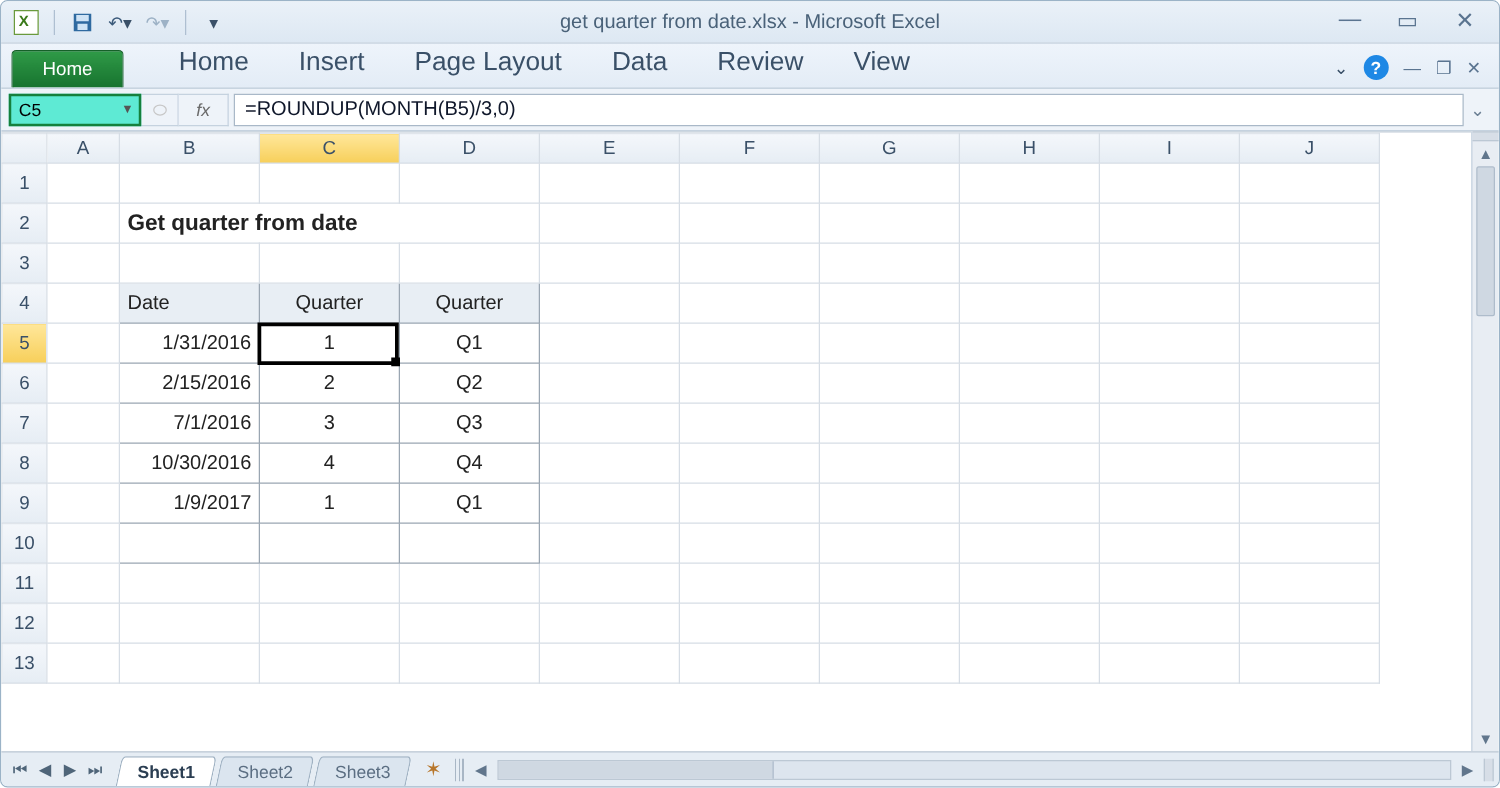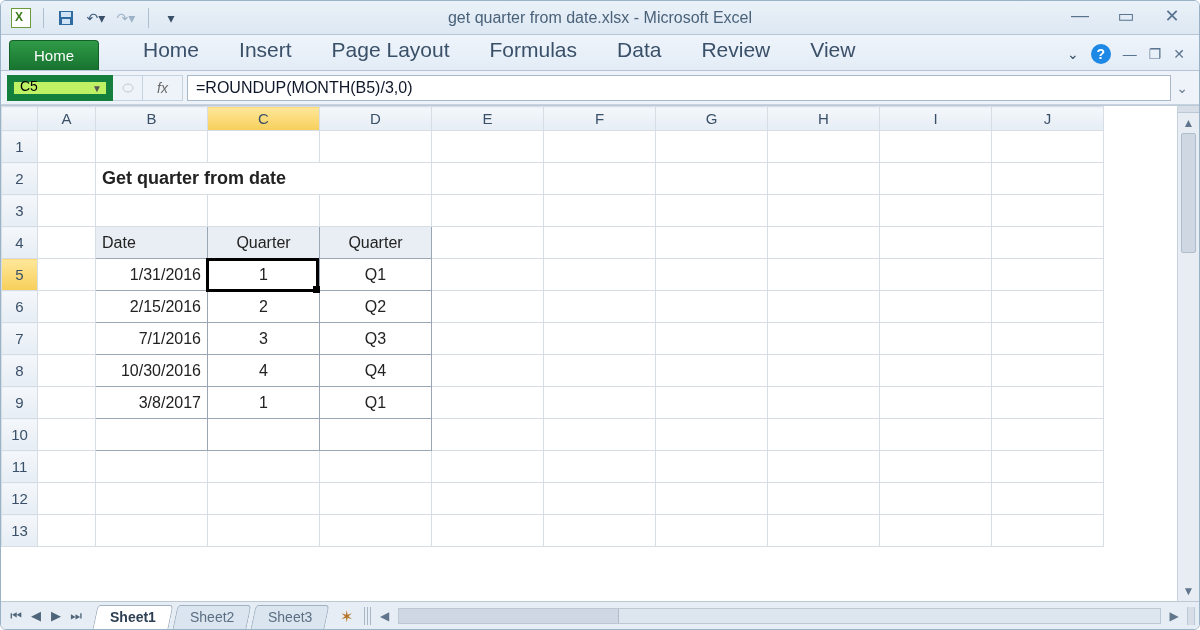--- a/index.html
+++ b/index.html
@@ -65,22 +65,22 @@
     font-weight:bold;font-size:14px;display:flex;align-items:center;justify-content:center;
   }
   .chev { font-size:14px; color:#3a5068;}
   
   .fbar {
     height:34px; display:flex; align-items:center;
     border-bottom:1px solid #c5d2df; background:#eef3f9;
     padding:4px 6px; gap:0;
   }
   .namebox {
-    width:106px; height:26px; background:#bef264; border:7px solid #15803d;
-    display:flex; align-items:flex-end; padding:0 6px; font-size:14px;
+    width:106px; height:26px; background:#5eead4; border:2px solid #15803d;
+    display:flex; align-items:center; padding:0 6px; font-size:14px;
     position:relative;
   }
   .namebox .dd { position:absolute; right:4px; color:#555; font-size:10px;}
   .nb-cancel { width:30px; height:26px; border:1px solid #c5d2df; border-left:none; background:#eef3f9;
     display:flex;align-items:center;justify-content:center; color:#aaa;}
   .fx-label {
     width:40px; height:26px; border:1px solid #c5d2df; border-left:none; background:#eef3f9;
     display:flex;align-items:center;justify-content:center; color:#6a6a6a; font-style:italic; font-size:14px;
   }
   .formula-input {
@@ -206,21 +206,20 @@
     <span>▭</span>
     <span>✕</span>
   </div>
 </div>
 
 <div class="ribbon">
   <div class="file-tab">Home</div>
   <div class="rtab">Home</div>
   <div class="rtab">Insert</div>
   <div class="rtab">Page Layout</div>
-  <div class="rtab">Formulas</div>
   <div class="rtab">Data</div>
   <div class="rtab">Review</div>
   <div class="rtab">View</div>
   <div class="ribbon-right">
     <span class="chev">⌄</span>
     <div class="help-circle">?</div>
     <span>―</span>
     <span>❐</span>
     <span>✕</span>
   </div>
@@ -373,21 +372,21 @@
           <td></td>
             <td></td>
             <td></td>
             <td></td>
             <td></td>
             <td></td>
           </tr>
         <tr>
             <th>9</th>
             <td></td>
-          <td class="tborder right">3/8/2017</td>
+          <td class="tborder right">1/9/2017</td>
           <td class="tborder center">1</td>
           <td class="tborder center">Q1</td>
           <td></td>
             <td></td>
             <td></td>
             <td></td>
             <td></td>
             <td></td>
           </tr>
         <tr>

